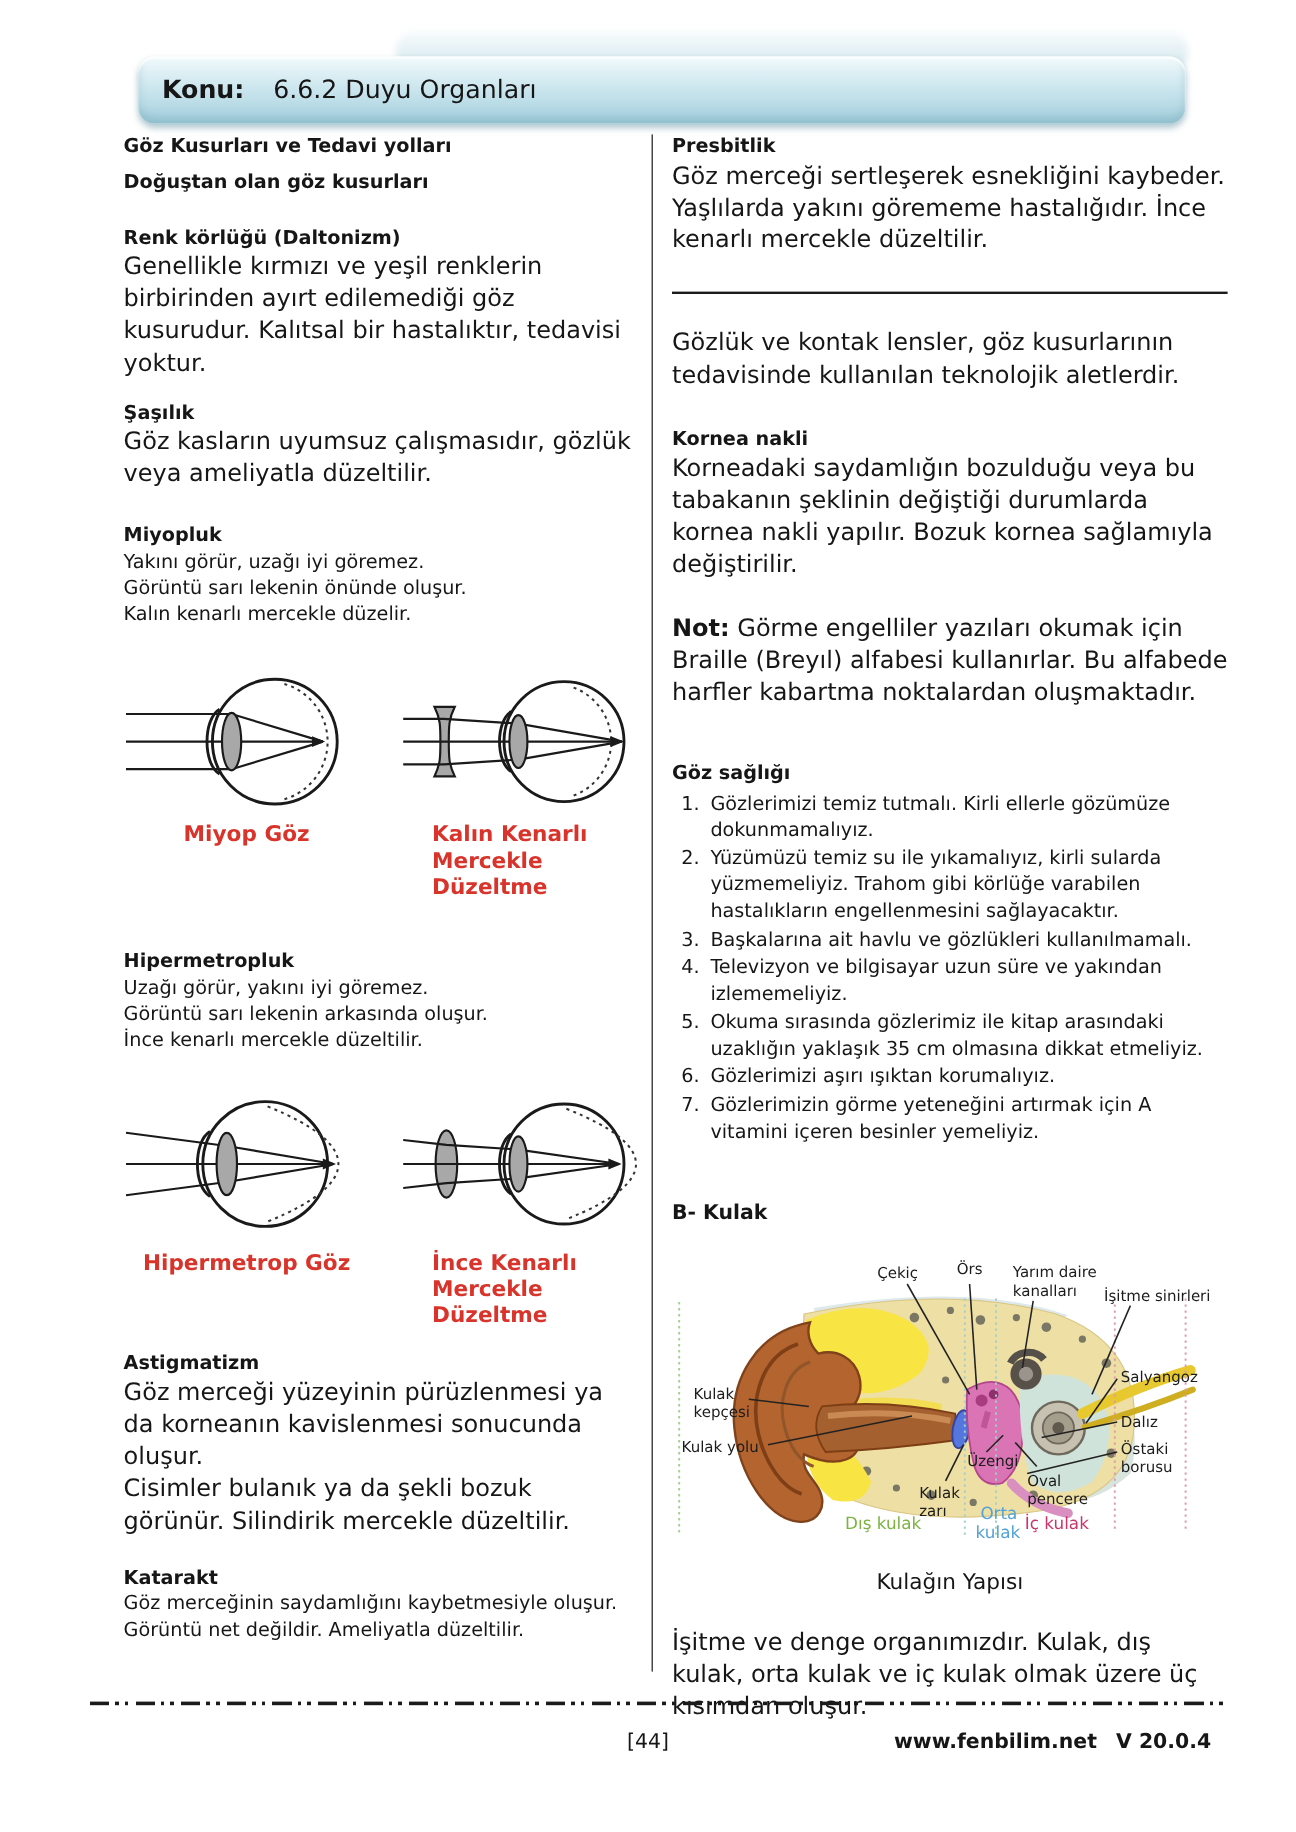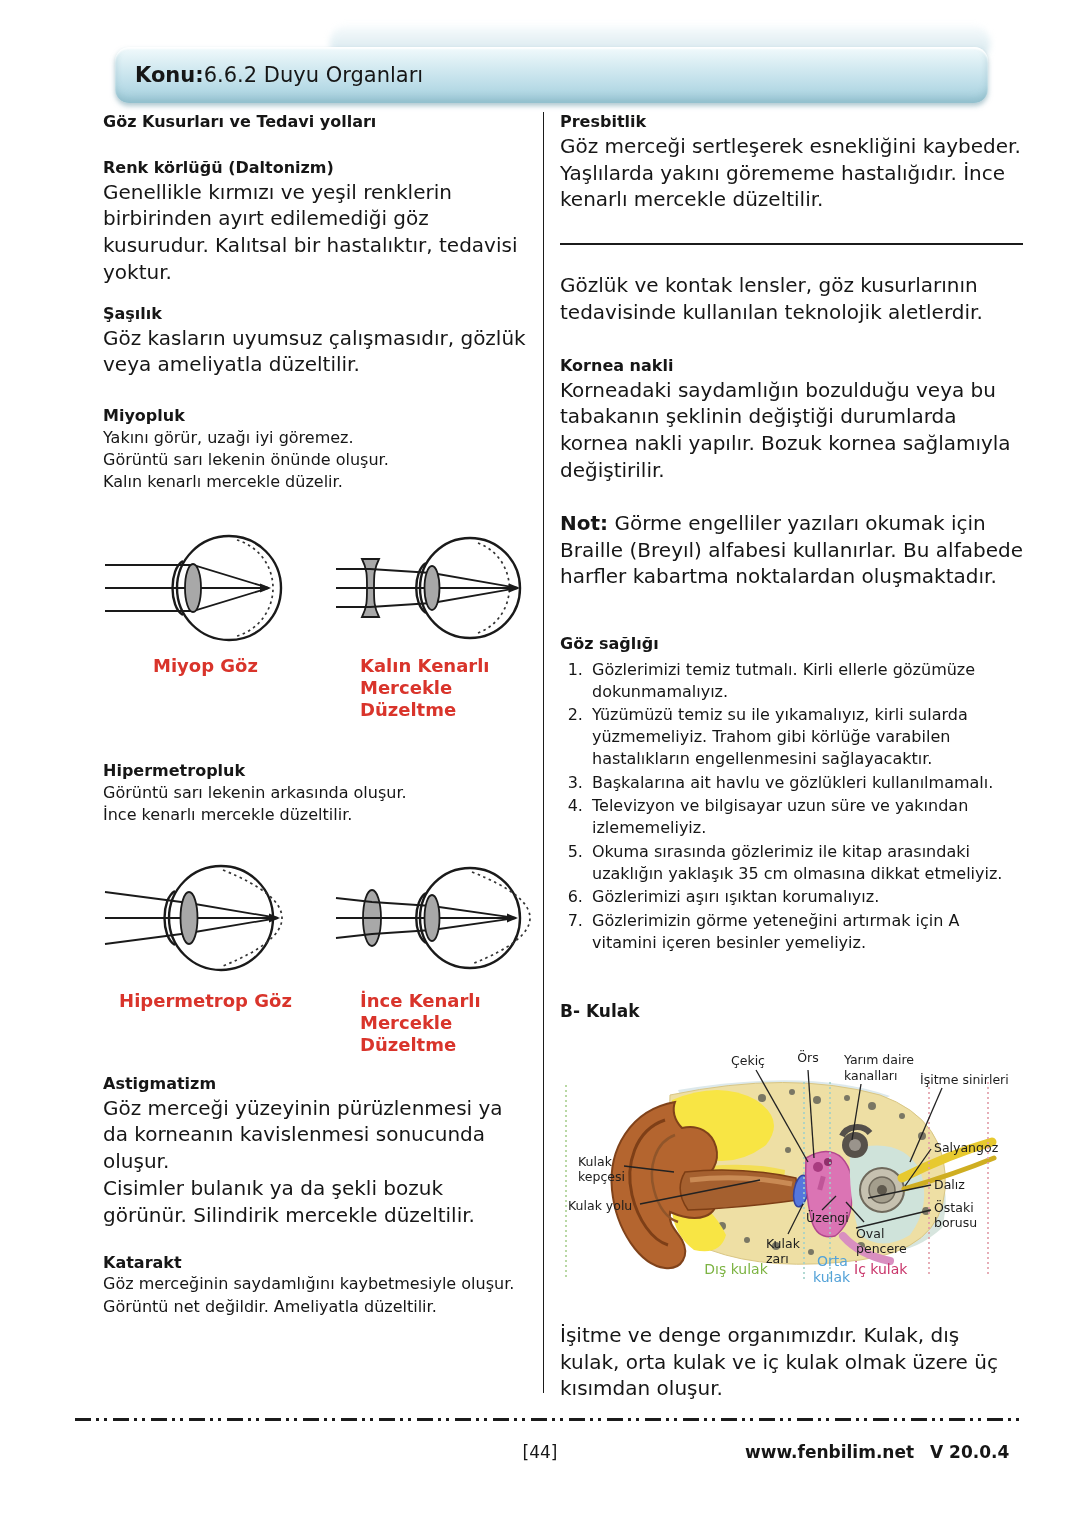--- a/index.html
+++ b/index.html
@@ -7,21 +7,21 @@
         font-family:"DejaVu Sans",sans-serif;color:#161616;overflow:hidden;}
 
   
   .banner-ghost{position:absolute;left:330px;top:26px;width:660px;height:34px;
     border-radius:16px;background:linear-gradient(180deg,rgba(205,230,238,.15),rgba(170,208,220,.55));
     filter:blur(3px);}
   .banner{position:absolute;left:115px;top:47px;width:873px;height:56px;border-radius:14px;
     background:linear-gradient(180deg,#f2fafc 0%,#d9edf3 30%,#bcdde8 68%,#a2cedc 100%);
     box-shadow:0 3px 5px rgba(110,155,170,.55), inset 0 2px 2px #ffffff, inset 0 -5px 7px rgba(125,170,185,.45);
     display:flex;align-items:center;padding-left:20px;box-sizing:border-box;font-size:21px;}
-  .banner b{margin-right:0;}
+  .banner b{margin-right:24px;}
 
   
   .content{position:absolute;top:112px;left:103px;width:920px;display:flex;}
   .col-left{width:440px;padding-right:12px;box-sizing:border-box;}
   .col-div{width:2px;background:#1b1b1b;height:1281px;}
   .col-right{flex:1;padding-left:16px;box-sizing:border-box;}
 
   .h{font-weight:700;font-size:16px;line-height:1.3;}
   .p{font-size:20px;line-height:1.34;margin:0;}
   .ln{font-size:16px;line-height:1.38;}
@@ -65,20 +65,21 @@
   <div class="banner-ghost"></div>
   <div class="banner">
     <b>Konu:</b>
     <span>6.6.2 Duyu Organları</span>
   </div>
 
   <div class="content">
 
     <div class="col-left">
       <div class="h">Göz Kusurları ve Tedavi yolları</div>
+      <div class="h" style="margin-top:9px">Doğuştan olan göz kusurları</div>
 
       <div class="h" style="margin-top:25px">Renk körlüğü (Daltonizm)</div>
       <p class="p">Genellikle kırmızı ve yeşil renklerin birbirinden ayırt edilemediği göz kusurudur. Kalıtsal bir hastalıktır, tedavisi yoktur.</p>
 
       <div class="h" style="margin-top:18px">Şaşılık</div>
       <p class="p">Göz kasların uyumsuz çalışmasıdır, gözlük veya ameliyatla düzeltilir.</p>
 
 
       <div class="h" style="margin-top:28px">Miyopluk</div>
       <div class="ln">Yakını görür, uzağı iyi göremez.</div>
@@ -112,20 +113,21 @@
             <path d="M186 65 l-11 -4.5 l0 9 z" fill="#1a1a1a"></path>
           </svg>
           <div class="diag-label left">
             <div>Kalın Kenarlı</div>
             <div>Mercekle Düzeltme</div>
           </div>
         </div>
       </div>
 
       <div class="h" style="margin-top:40px">Hipermetropluk</div>
+      <div class="ln">Uzağı görür, yakını iyi göremez.</div>
       <div class="ln">Görüntü sarı lekenin arkasında oluşur.</div>
       <div class="ln">İnce kenarlı mercekle düzeltilir.</div>
 
       <div class="diag-row" style="margin-top:22px">
         <div class="diag">
           <svg viewBox="0 0 205 140" width="205" height="140">
             <circle class="eyestroke" cx="118" cy="70" r="52"></circle>
             <path class="eyestroke" d="M72 43 C 58 51, 58 89, 72 97"></path>
             <path class="dotted" d="M120 22 Q 238 70 120 118"></path>
             <path class="raystroke" d="M2 44 L86 55 L175 70"></path>
@@ -299,20 +301,21 @@
             <text class="ear-label" x="296" y="198">Oval</text>
             <text class="ear-label" x="296" y="213">pencere</text>
             <text class="ear-label" x="206" y="208">Kulak</text>
             <text class="ear-label" x="206" y="223">zarı</text>
             <text class="ear-label" x="176" y="234" text-anchor="middle" fill="#7cb342" style="fill:#7cb342;font-size:14px">Dış kulak</text>
             <text class="ear-label" x="257" y="226" style="fill:#53a2d8;font-size:14px">Orta</text>
             <text class="ear-label" x="253" y="242" style="fill:#53a2d8;font-size:14px">kulak</text>
             <text class="ear-label" x="294" y="234" style="fill:#c9356a;font-size:14px">İç kulak</text>
           </g>
         </svg>
+        <div class="ear-caption">Kulağın Yapısı</div>
       </div>
 
       <p class="p" style="margin-top:26px">İşitme ve denge organımızdır. Kulak, dış kulak, orta kulak ve iç kulak olmak üzere üç kısımdan oluşur.</p>
     </div>
   </div>
 
   <div class="foot-line"></div>
   <div class="foot-page">[44]</div>
   <div class="foot-site">
     <span>www.fenbilim.net</span>

